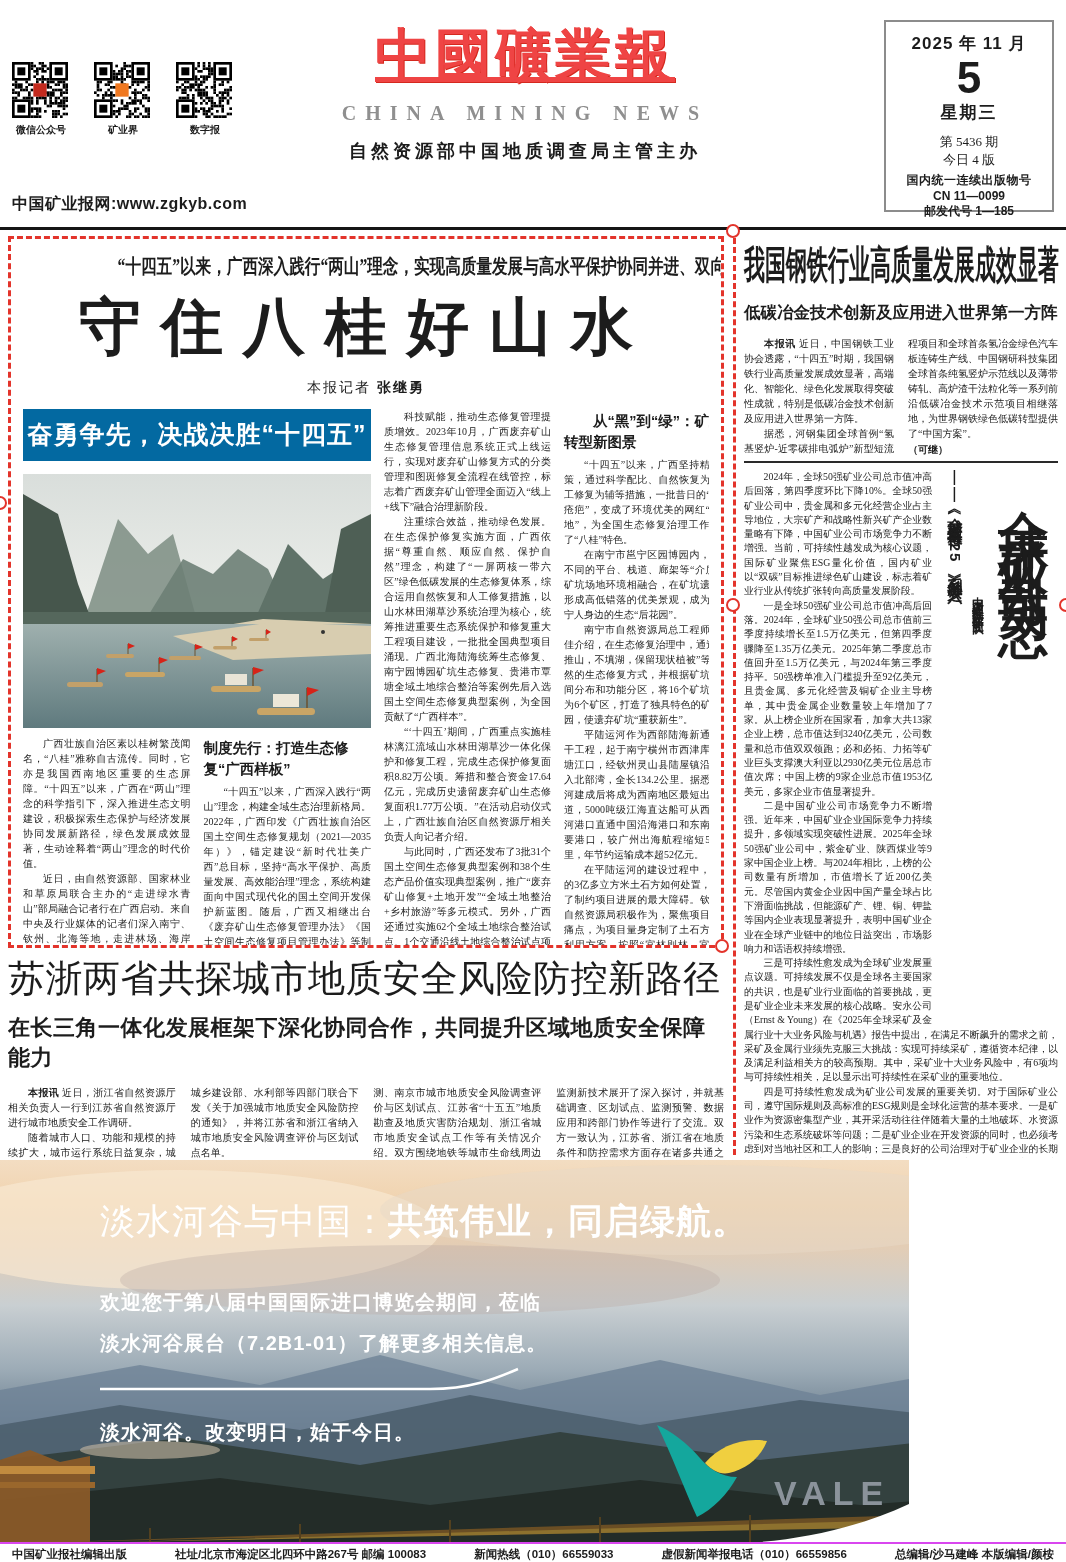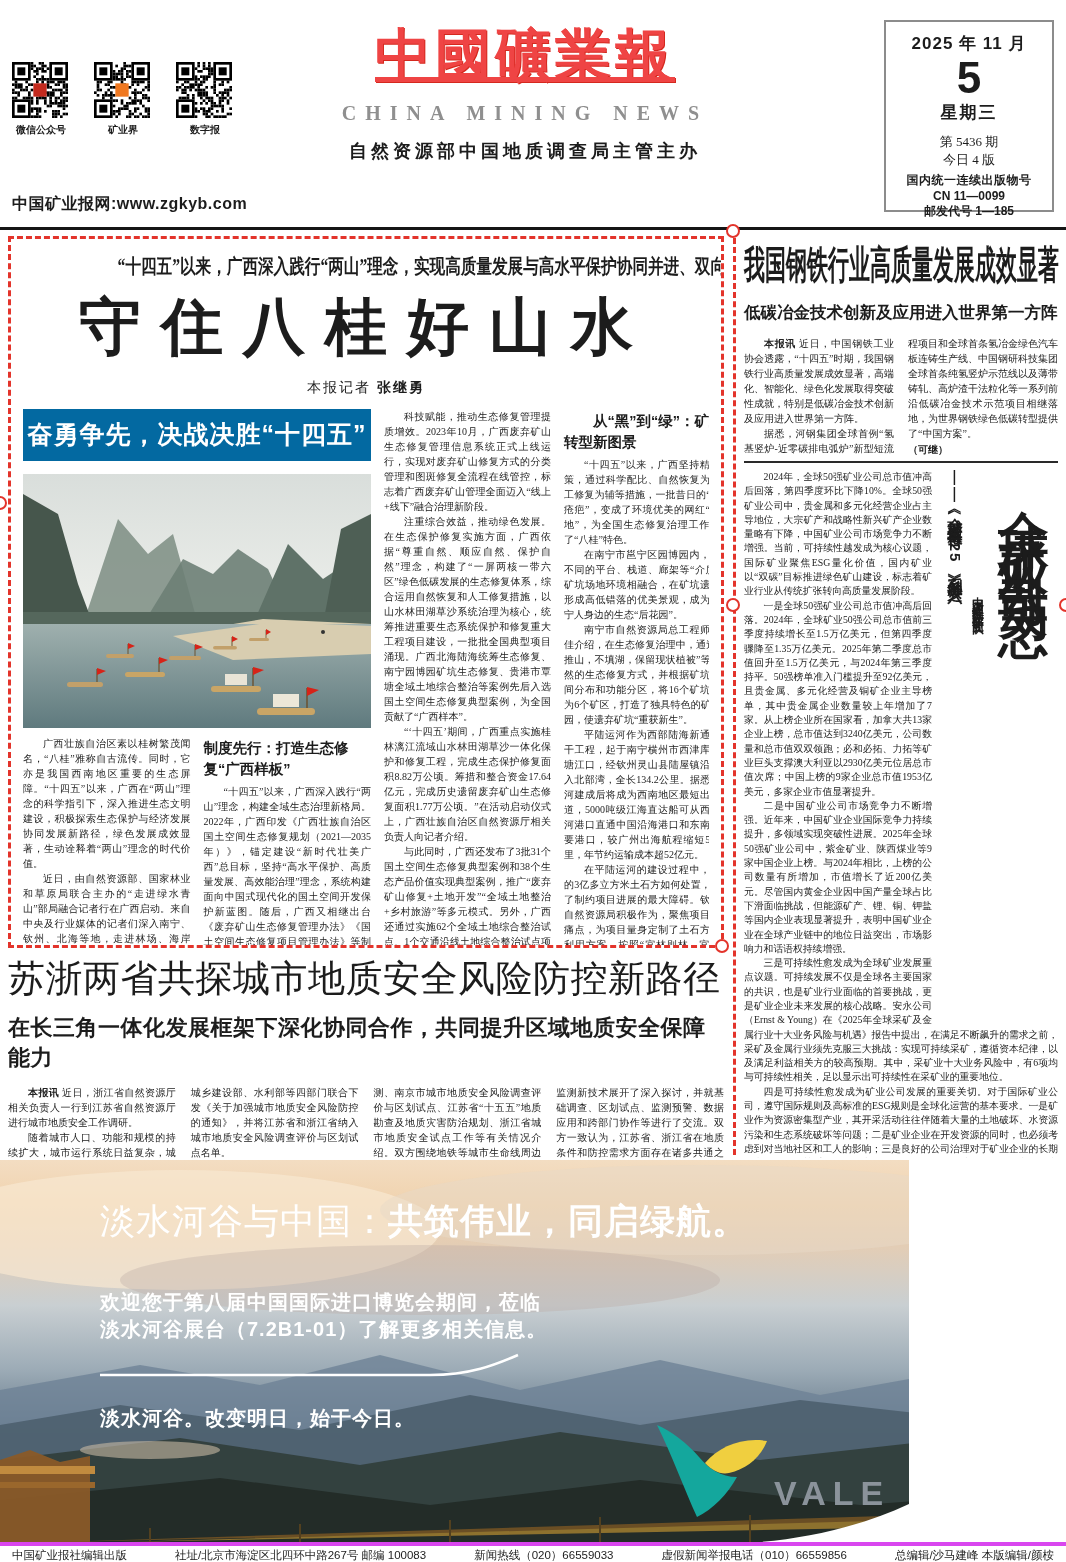--- a/index.html
+++ b/index.html
@@ -76,31 +76,31 @@
   .suzhe-body { margin-top:12px; column-count:4; column-gap:15px; height:112px; overflow:hidden; }
 
   
   .ad { position:absolute; left:0; top:1160px; width:909px; height:382px; overflow:hidden;
         background:linear-gradient(180deg,#f3ddc2 0%,#f0d2ad 12%,#e4cdb4 22%,#c9cfd2 38%,#9cabb6 55%,#6f8292 68%,#47545c 82%,#2c3336 100%); }
   .ad svg.scene { position:absolute; left:0; top:0; width:1066px; height:382px; }
   .ad-text { position:absolute; left:100px; top:38px; color:#fff; font-family:"Liberation Sans",sans-serif; }
   .ad-title { font-size:35px; white-space:nowrap; letter-spacing:1px; }
   .ad-title .light { font-weight:400; }
   .ad-title .bold { font-weight:900; }
-  .ad-line { font-size:20px; font-weight:700; letter-spacing:1px; }
+  .ad-line { font-size:20px; font-weight:700; margin-top:14px; letter-spacing:1px; }
   .ad-line.first { margin-top:44px; }
   .ad-underline { position:relative; width:420px; height:26px; margin-top:10px; }
   .ad-tagline { font-size:20px; font-weight:700; margin-top:26px; letter-spacing:1px; }
   .vale-corner { position:absolute; right:0; bottom:0; width:300px; height:175px; }
   .vale-logo-text { fill:#8b939b; font-family:"Liberation Sans",sans-serif; font-size:34px; font-weight:700; letter-spacing:7px; }
 
   
-  .footer { position:absolute; left:0; top:1542px; width:1066px; height:20px; background:#fff; border-top:4px solid #d946ef;
+  .footer { position:absolute; left:0; top:1542px; width:1066px; height:20px; background:#fff; border-top:2px solid #d946ef;
             display:flex; justify-content:space-between; align-items:center; padding:2px 12px 0;
-            font-family:"Liberation Sans",sans-serif; font-size:11.5px; font-weight:400; }
+            font-family:"Liberation Sans",sans-serif; font-size:11.5px; font-weight:700; }
   .footer span { white-space:nowrap; }
 </style>
 </head>
 <body>
 
 <div id="page">
 
   <div class="qr-group">
     <div class="qr">
       <svg class="qr-canvas" viewBox="0 0 42 42">
@@ -807,18 +807,18 @@
         <path d="M48 58 C62 64 78 76 90 90 C100 102 112 110 128 110 C118 128 104 142 88 150 C76 124 62 86 48 58 Z" fill="#14a79d"></path>
         <path d="M96 96 C110 80 132 70 158 74 C152 90 138 102 120 106 C111 108 103 103 96 96 Z" fill="#f0cf3f"></path>
       </g>
       <text x="165" y="138" class="vale-logo-text">VALE</text>
     </svg>
   </div>
 
   <div class="footer">
     <span>中国矿业报社编辑出版</span>
     <span>社址/北京市海淀区北四环中路267号  邮编 100083</span>
-    <span>新闻热线（020）66559033</span>
+    <span>新闻热线（010）66559033</span>
     <span>虚假新闻举报电话（010）66559856</span>
     <span>总编辑/沙马建峰    本版编辑/颜桉</span>
   </div>
 
 </div>
 
 </body></html>

